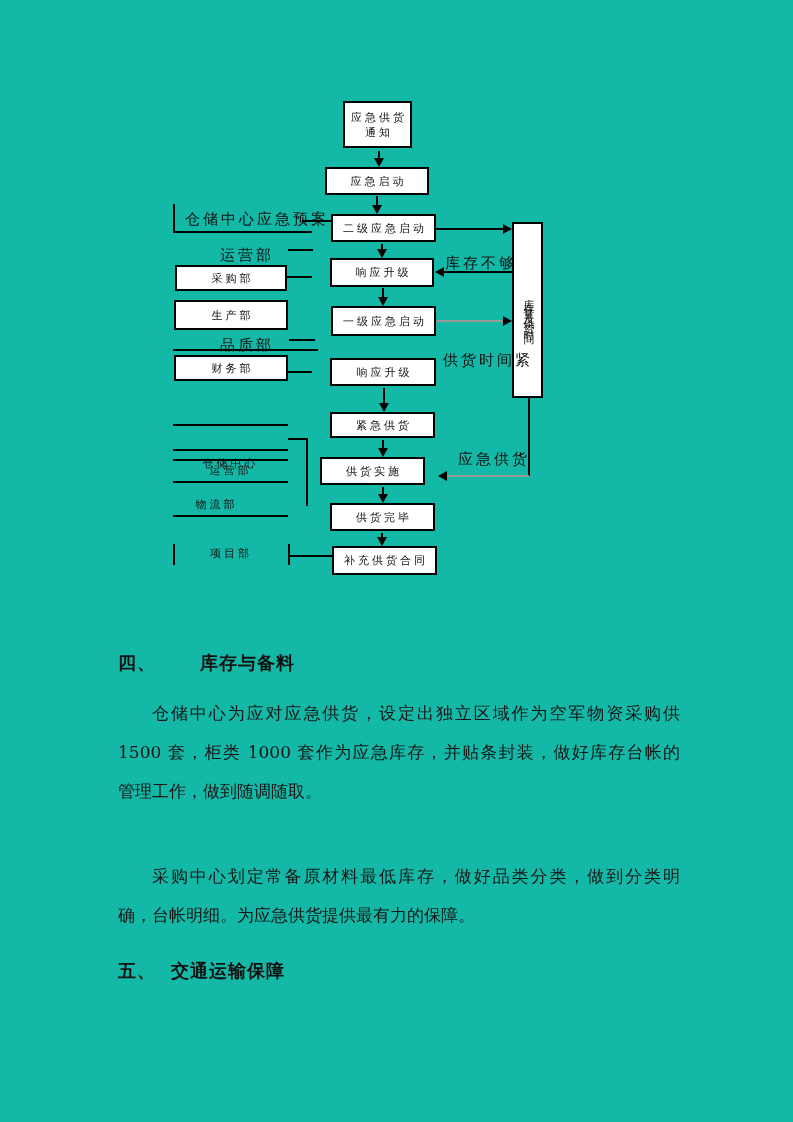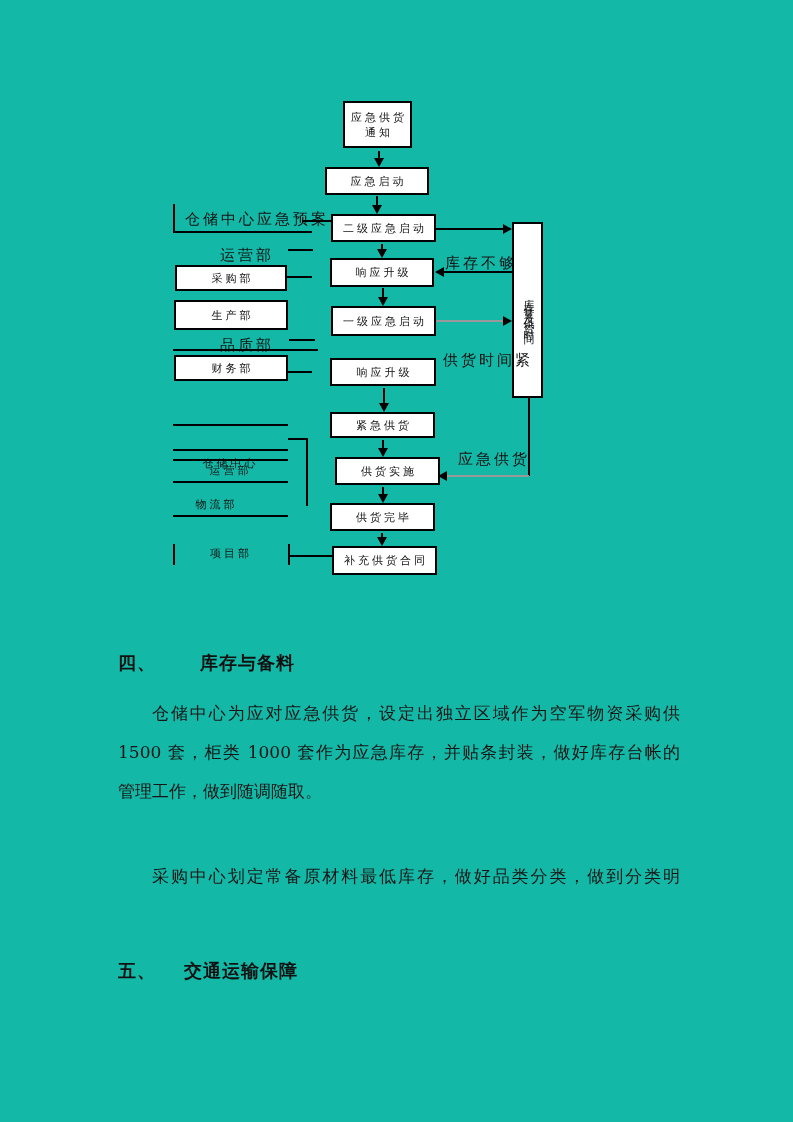--- a/index.html
+++ b/index.html
@@ -56,21 +56,21 @@
       </div>
     <div class="cbox" style="left:331px;top:306px;width:105px;height:30px;">
       <span class="inner">一级应急启动</span>
       </div>
     <div class="cbox" style="left:330px;top:358px;width:106px;height:28px;">
       <span class="inner">响应升级</span>
       </div>
     <div class="cbox" style="left:330px;top:412px;width:105px;height:26px;">
       <span class="inner">紧急供货</span>
       </div>
-    <div class="cbox" style="left:335px;top:457px;width:105px;height:28px;">
+    <div class="cbox" style="left:320px;top:457px;width:105px;height:28px;">
       <span class="inner">供货实施</span>
       </div>
     <div class="cbox" style="left:330px;top:503px;width:105px;height:28px;">
       <span class="inner">供货完毕</span>
       </div>
     <div class="cbox" style="left:332px;top:546px;width:105px;height:29px;">
       <span class="inner">补充供货合同</span>
       </div>
 
     <div class="vbox" style="left:512px;top:222px;width:31px;height:176px;">
@@ -162,20 +162,21 @@
   </div>
 
   <div class="para" style="top:694px;">
     <div class="pline indent">仓储中心为应对应急供货，设定出独立区域作为空军物资采购供</div>
     <div class="pline">1500 套，柜类 1000 套作为应急库存，并贴条封装，做好库存台帐的</div>
     <div class="pline pline-last">管理工作，做到随调随取。</div>
   </div>
 
   <div class="para" style="top:857px;">
     <div class="pline indent">采购中心划定常备原材料最低库存，做好品类分类，做到分类明</div>
+    <div class="pline pline-last">确，台帐明细。为应急供货提供最有力的保障。</div>
   </div>
 
   <div class="heading" style="top:958px;">
     <span>五、</span>
-    <span style="margin-left:28px;">交通运输保障</span>
+    <span style="margin-left:15px;">交通运输保障</span>
   </div>
 
 </div>
 
 </body></html>

